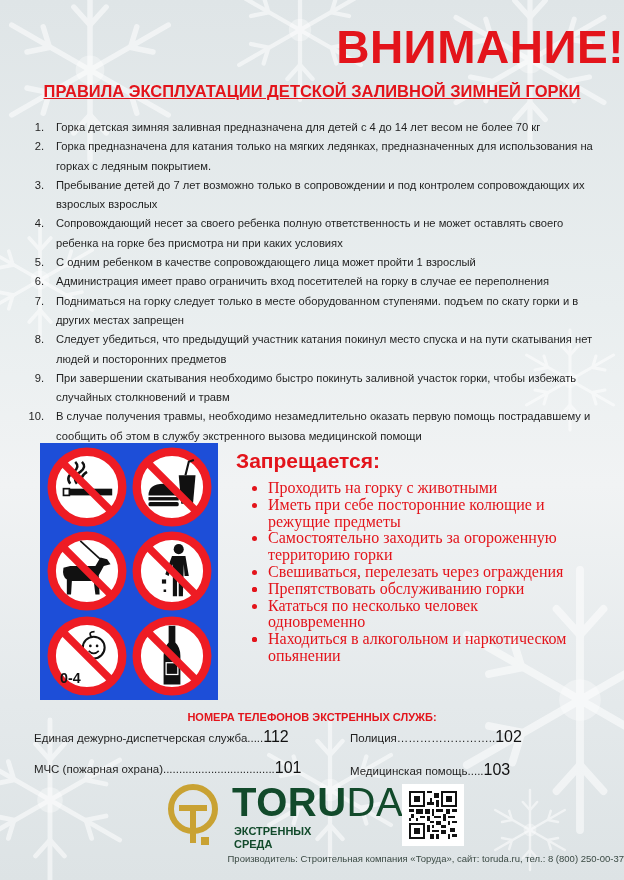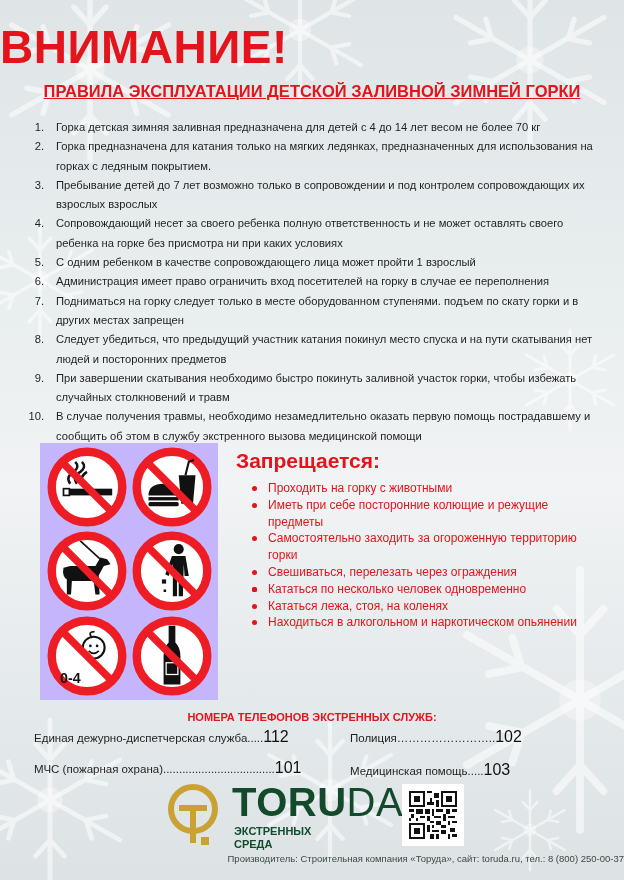--- a/index.html
+++ b/index.html
@@ -5,46 +5,46 @@
   html, body { margin: 0; padding: 0; }
   body {
     width: 624px; height: 880px; overflow: hidden; position: relative;
     font-family: "Liberation Sans", sans-serif;
     background: linear-gradient(180deg, #dfe5e7 0%, #e9eeef 35%, #f1f3f4 55%, #e4e9eb 80%, #dde3e5 100%);
   }
   .bg-flakes { position: absolute; inset: 0; pointer-events: none; }
   .page { position: absolute; inset: 0; }
 
   .title {
-    position: absolute; left: 0; right: 0; top: 22px; text-align: left;
+    position: absolute; left: 0; right: 0; top: 22px; text-align: right;
     color: #e3141b; font-weight: bold; font-size: 46px; letter-spacing: 0.5px; line-height: 50px;
   }
   .subtitle {
     position: absolute; left: 0; right: 0; top: 80px; text-align: center;
     color: #e3141b; font-weight: bold; font-size: 16.5px; line-height: 22px; text-decoration: underline;
   }
 
   .rules { position: absolute; left: 26px; top: 118px; width: 580px; margin: 0; padding: 0; list-style: none; }
   .rule { display: flex; font-size: 11.2px; line-height: 19.3px; color: #1f1f1f; }
   .rule-num { width: 30px; flex: none; text-align: right; padding-right: 12px; box-sizing: border-box; }
   .rule-text { flex: 1; }
 
   .signs {
     position: absolute; left: 40px; top: 443px; width: 178px; height: 257px;
-    background: #c4b5fd; display: grid; grid-template-columns: 1fr 1fr; grid-template-rows: repeat(3, 1fr);
+    background: #1d4ed8; display: grid; grid-template-columns: 1fr 1fr; grid-template-rows: repeat(3, 1fr);
     padding: 2px 4px; box-sizing: border-box;
   }
   .sign { display: flex; align-items: center; justify-content: center; }
   .sign svg { width: 84px; height: 84px; }
 
   .forbidden-title {
     position: absolute; left: 236px; top: 448px; color: #e3141b; font-weight: bold; font-size: 21px; line-height: 26px;
   }
   .forbidden-list { position: absolute; left: 248px; top: 480px; width: 330px; margin: 0; padding: 0; list-style: none; }
-  .forbidden-item { display: flex; font-size: 12px; line-height: 16.8px; color: #e3141b; }
+  .forbidden-item { display: flex; font-size: 16px; line-height: 16.8px; color: #e3141b; font-family: Liberation Serif, serif; }
   .bullet { width: 20px; flex: none; position: relative; }
   .bullet::before { content: ""; position: absolute; left: 4px; top: 6px; width: 5px; height: 5px; border-radius: 50%; background: #e3141b; }
 
   .phones-title {
     position: absolute; left: 0; right: 0; top: 707px; text-align: center;
     color: #e3141b; font-weight: bold; font-size: 11px; line-height: 20px;
   }
   .phone { position: absolute; font-size: 11.5px; color: #1f1f1f; white-space: nowrap; line-height: 20px; }
   .phone .num { font-weight: normal; font-size: 16px; color: #111; }
 
@@ -210,28 +210,28 @@
       </li>
     <li class="forbidden-item">
         <span class="bullet"></span>
         <span>Свешиваться, перелезать через ограждения</span>
       </li>
     <li class="forbidden-item">
         <span class="bullet"></span>
       </li>
     <li class="forbidden-item">
         <span class="bullet"></span>
+        <span>Препятствовать обслуживанию горки</span>
       </li>
     <li class="forbidden-item">
         <span class="bullet"></span>
         <span>Кататься по несколько человек одновременно</span>
       </li>
     <li class="forbidden-item">
         <span class="bullet"></span>
-        <span>Кататься лежа, стоя, на коленях</span>
       </li>
     <li class="forbidden-item">
         <span class="bullet"></span>
         <span>Находиться в алкогольном и наркотическом опьянении</span>
       </li>
   </ul>
 
   <div class="phones-title">НОМЕРА ТЕЛЕФОНОВ ЭКСТРЕННЫХ СЛУЖБ:</div>
   <div class="phone" style="left:34px; top:727px;"><span>Единая дежурно-диспетчерская служба.....</span><span class="num">112</span></div>
   <div class="phone" style="left:350px; top:727px;"><span>Полиция……………………..</span><span class="num">102</span></div>

